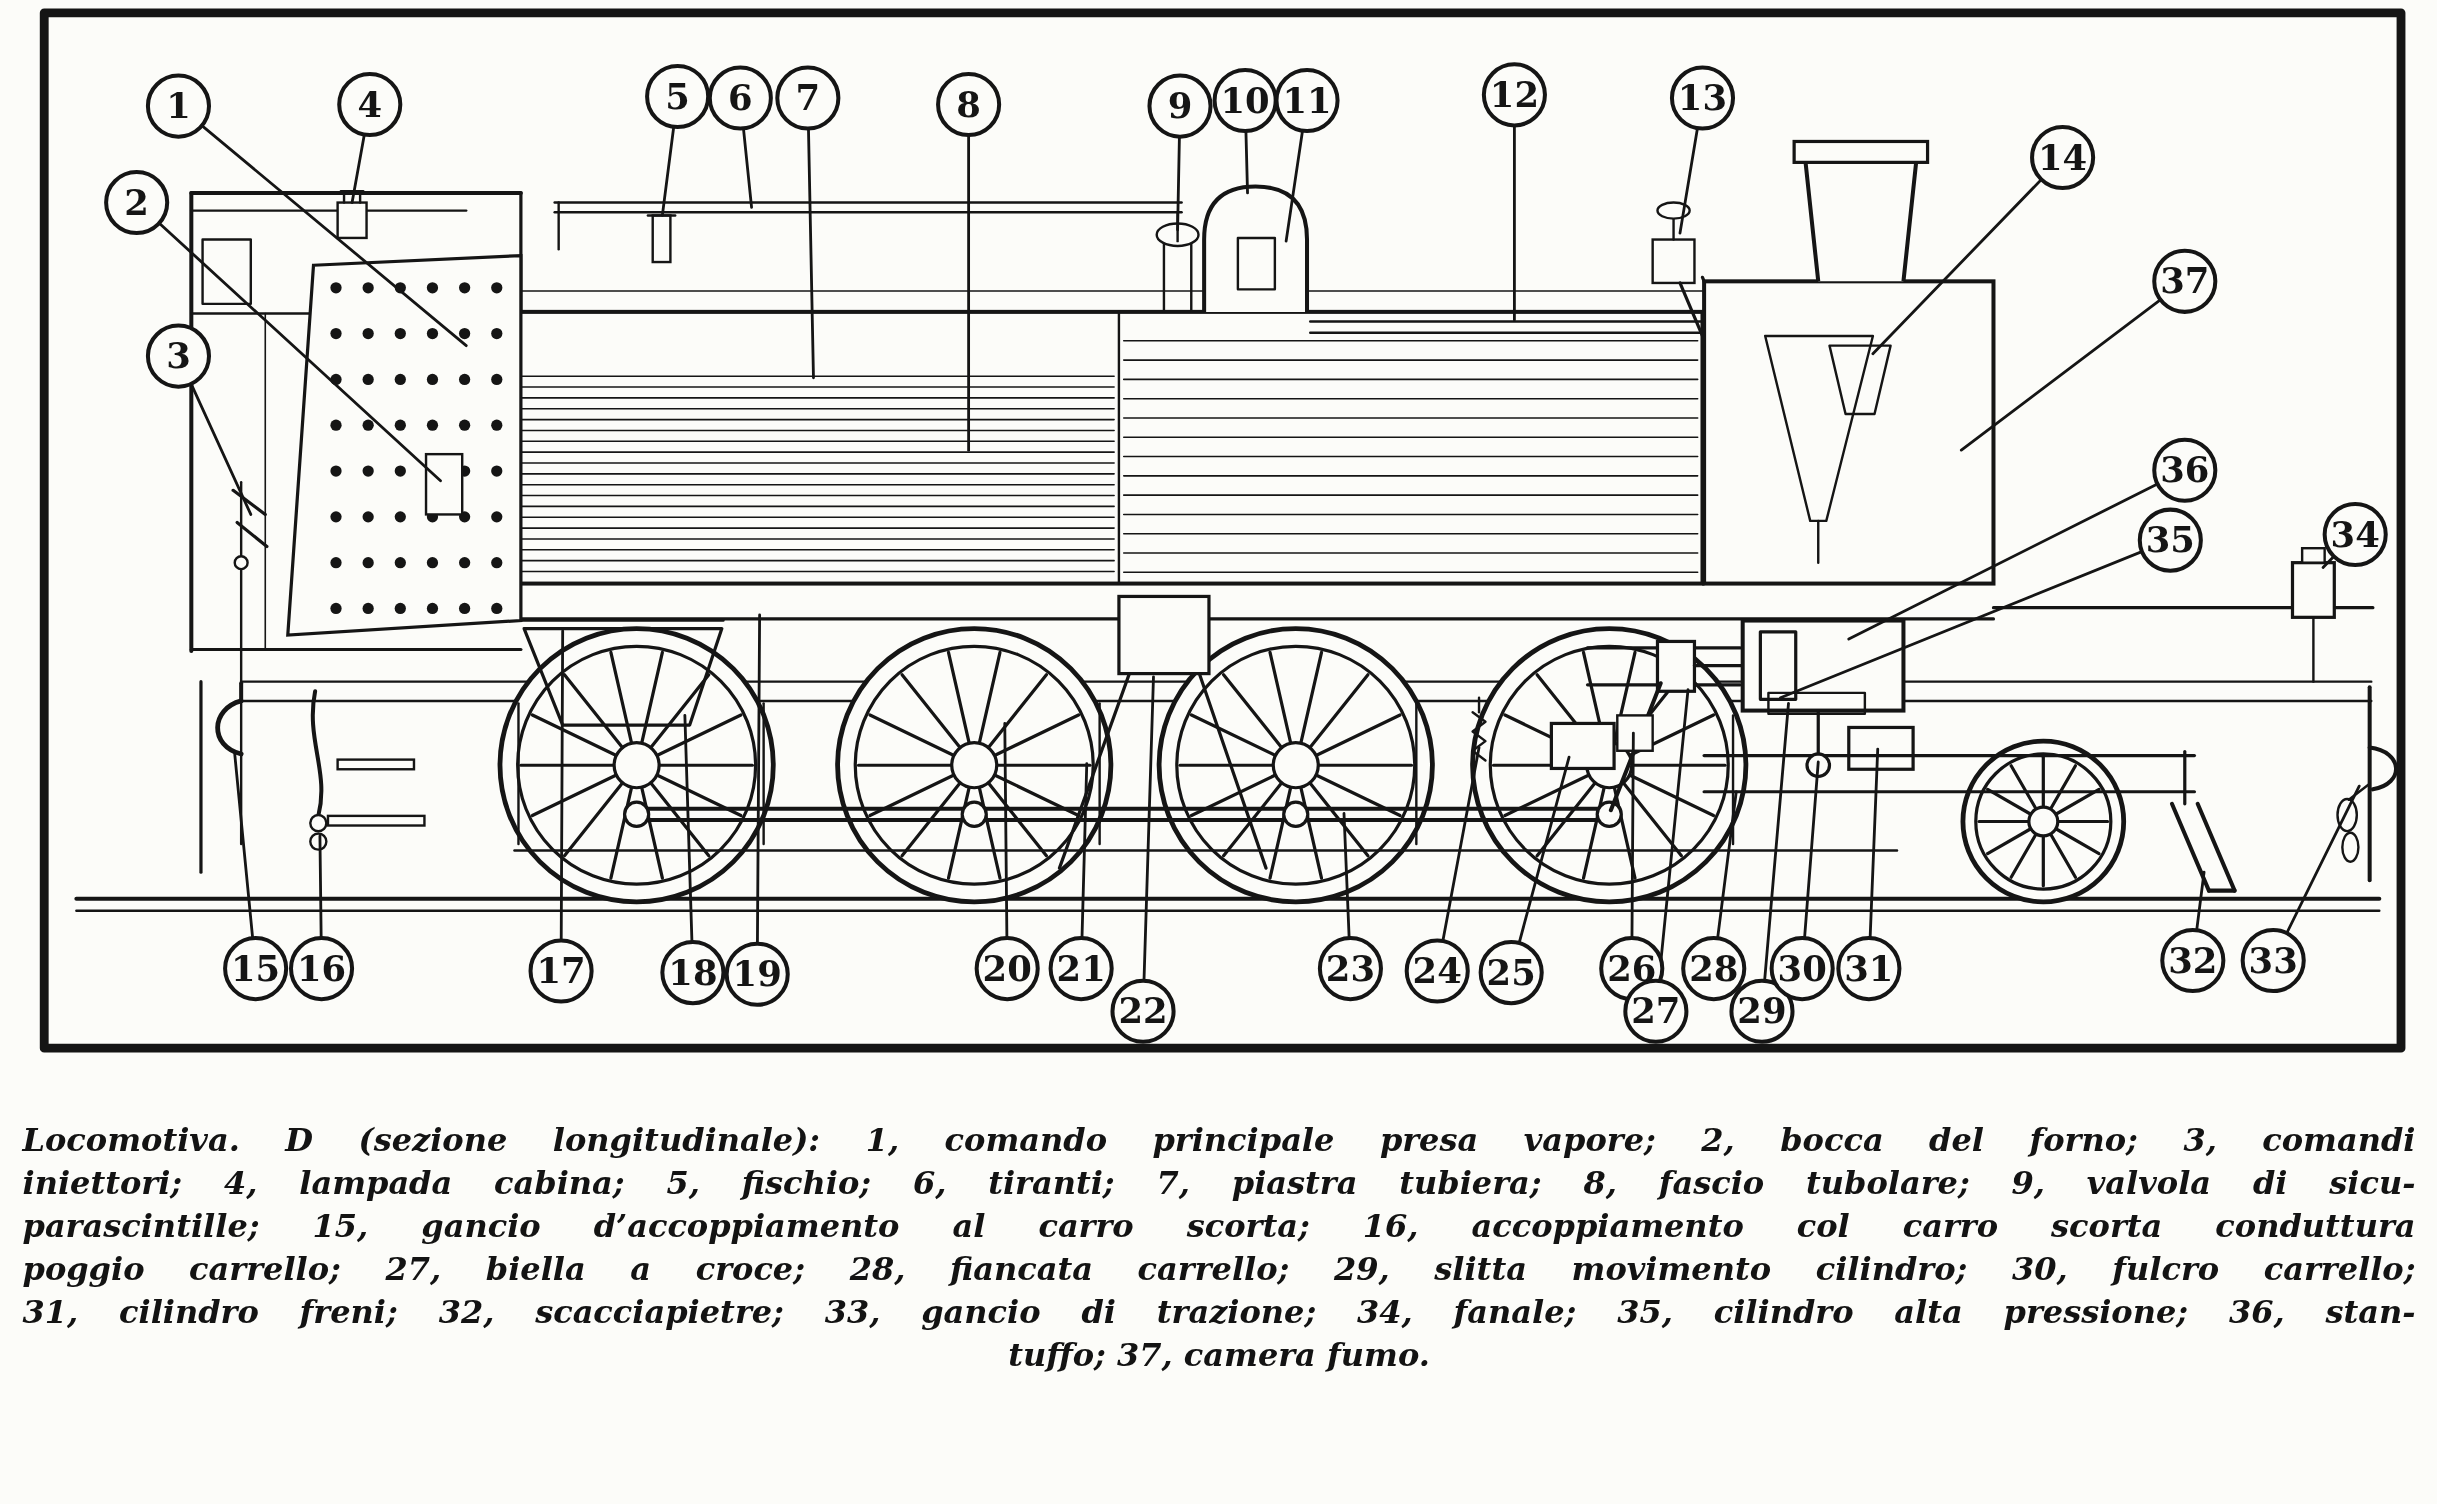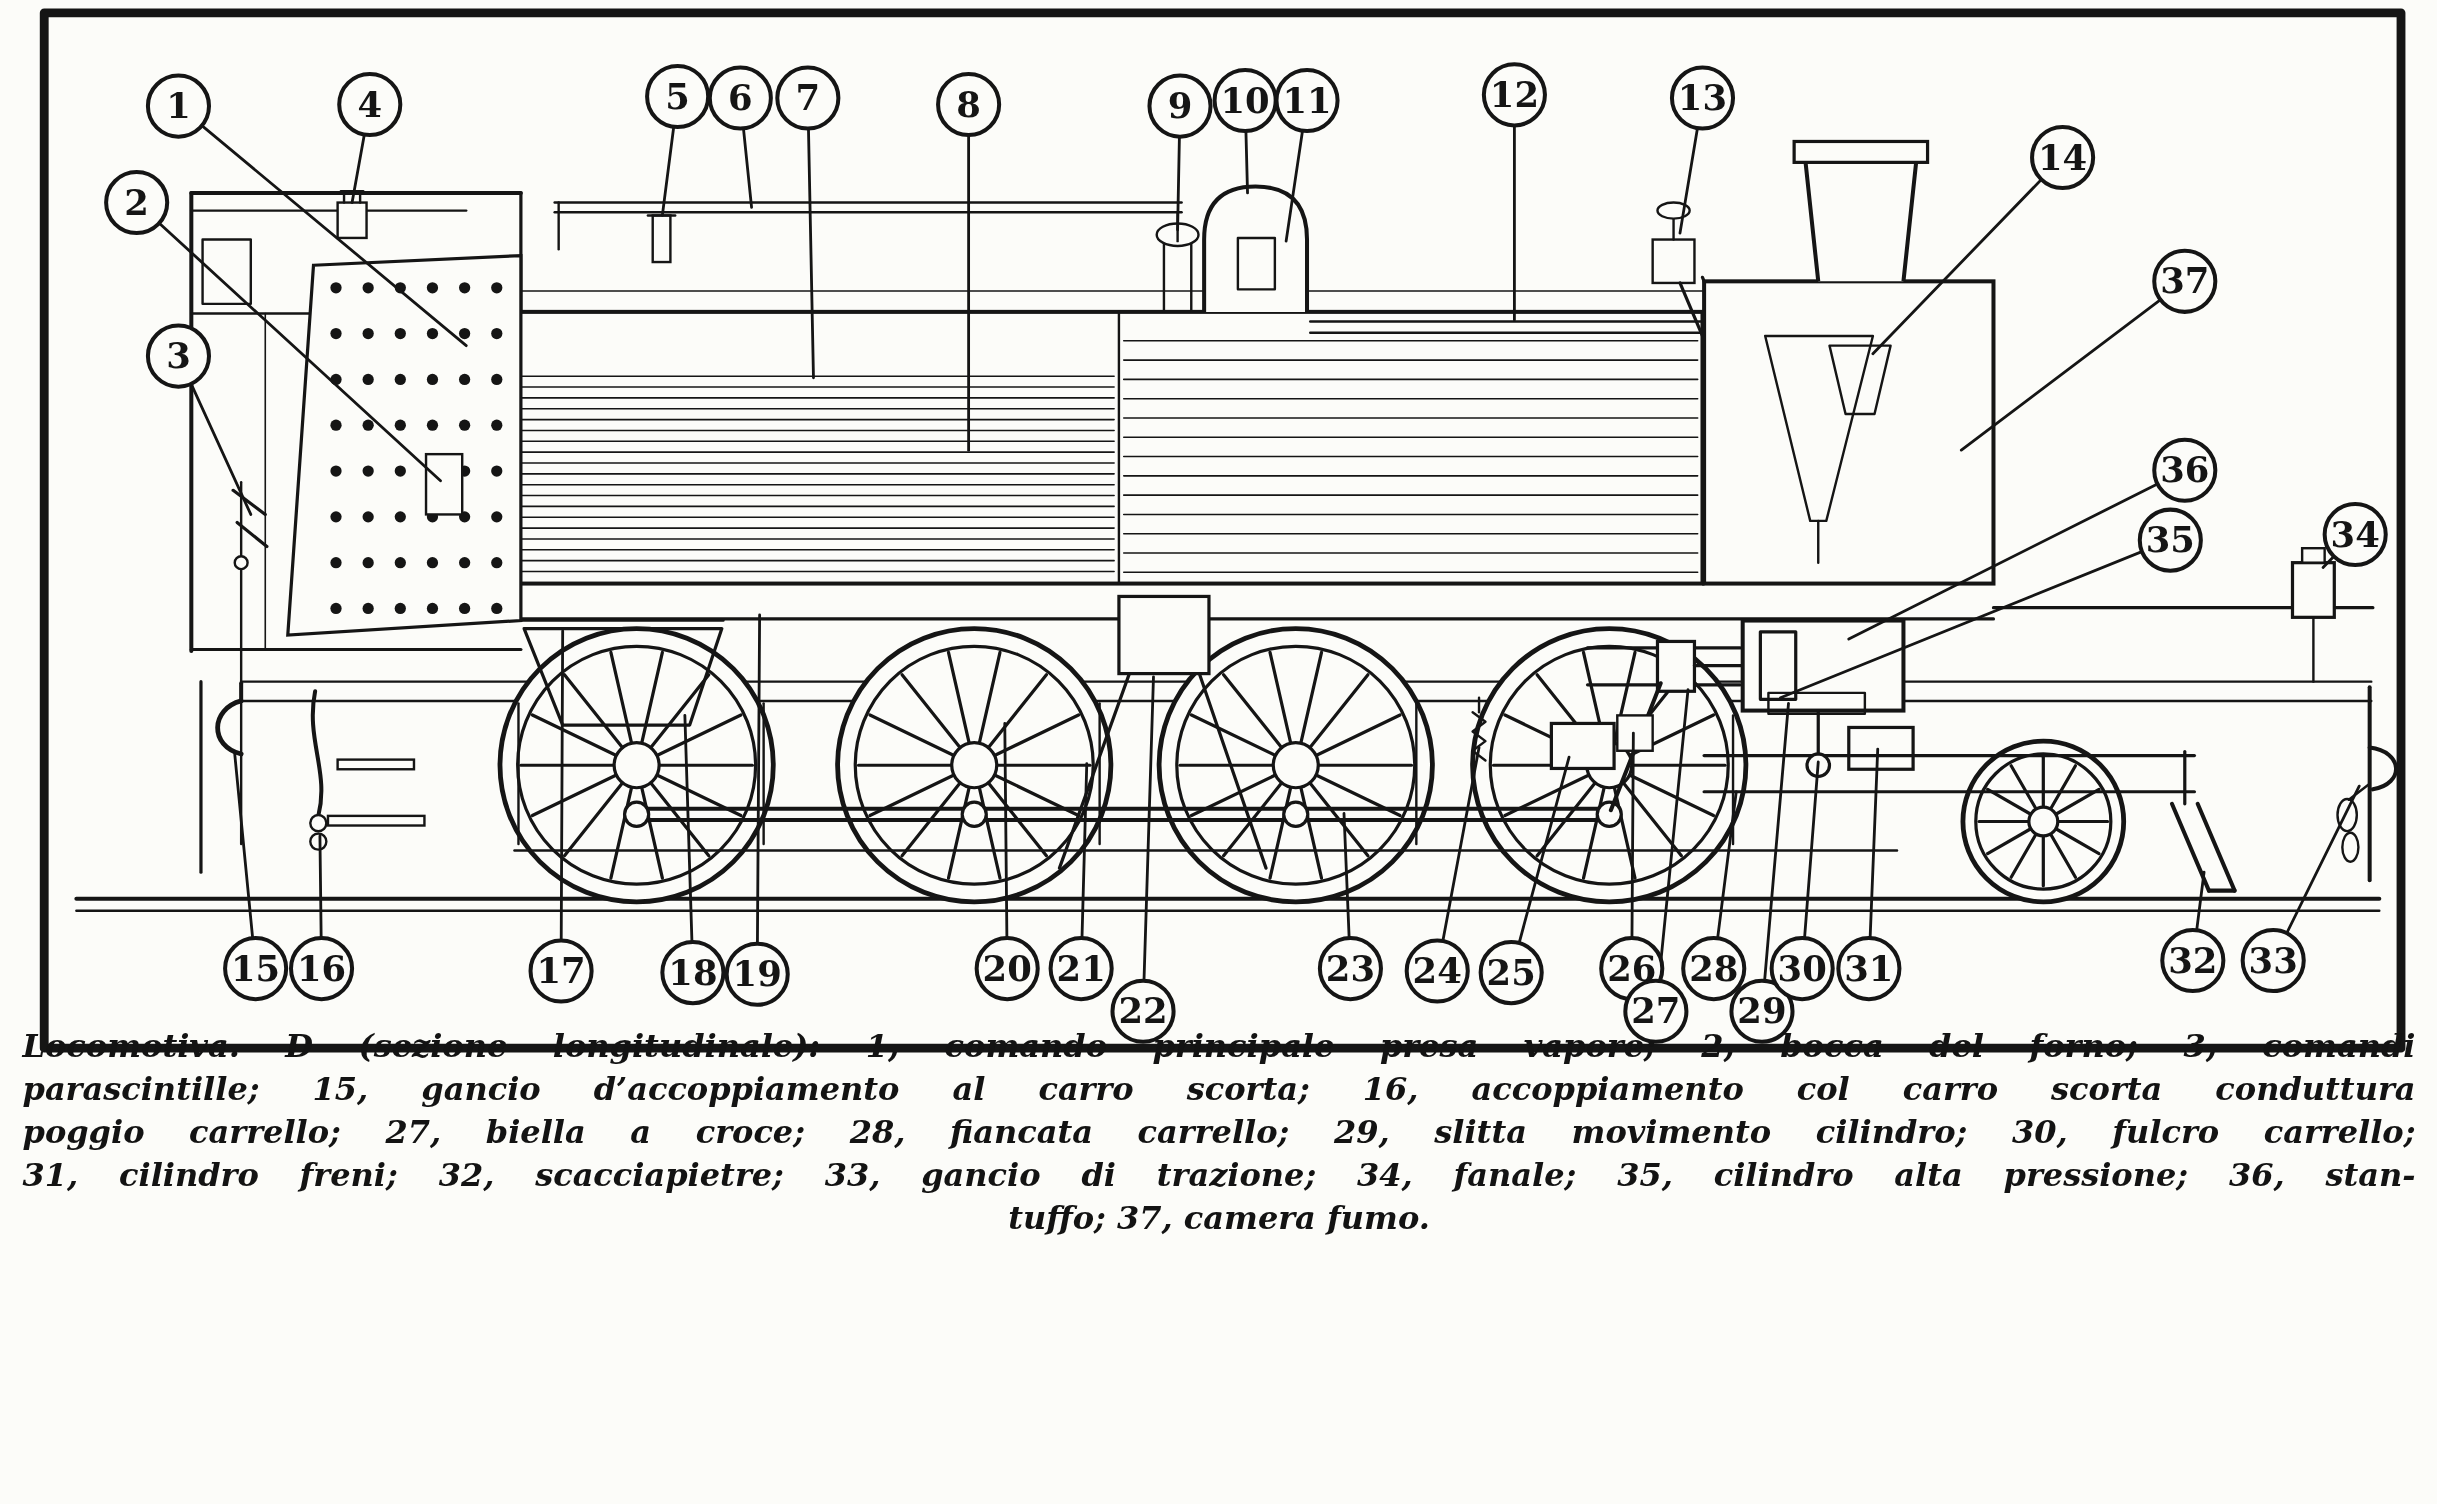--- a/index.html
+++ b/index.html
@@ -16,21 +16,21 @@
   .fw{fill:#fcfcf9;stroke:#151515;}
   .fk{fill:#151515;stroke:none;}
   .callout-num{
     font-family:"DejaVu Serif", serif;
     font-weight:700;
     font-size:44px;
     fill:#151515;
   }
   .caption{
     position:absolute;
-    left:0;top:1025px;
+    left:0;top:1119px;
     width:2438px;
     padding:0 22.5px;
     box-sizing:border-box;
     font-family:"DejaVu Serif", serif;
     font-style:italic;
     font-weight:700;
     font-size:32px;
     line-height:43px;
     color:#131313;
   }
@@ -585,20 +585,21 @@
           <g>
             <circle cx="2718" cy="350" r="38" class="fw" stroke-width="5"></circle>
             <text x="2718" y="365" text-anchor="middle" class="callout-num">37</text>
           </g>
         </g>
     </svg>
   </div>
 
   <div class="caption" id="caption">
       <div class="caption-line">Locomotiva. D (sezione longitudinale): 1, comando principale presa vapore; 2, bocca del forno; 3, comandi</div>
+      <div class="caption-line">iniettori; 4, lampada cabina; 5, fischio; 6, tiranti; 7, piastra tubiera; 8, fascio tubolare; 9, valvola di sicu-</div>
       <div class="caption-line">parascintille; 15, gancio d’accoppiamento al carro scorta; 16, accoppiamento col carro scorta conduttura</div>
       <div class="caption-line">poggio carrello; 27, biella a croce; 28, fiancata carrello; 29, slitta movimento cilindro; 30, fulcro carrello;</div>
       <div class="caption-line">31, cilindro freni; 32, scacciapietre; 33, gancio di trazione; 34, fanale; 35, cilindro alta pressione; 36, stan-</div>
       <div class="caption-line center">tuffo; 37, camera fumo.</div>
     </div>
 
 </div>
 
 
 </body></html>

